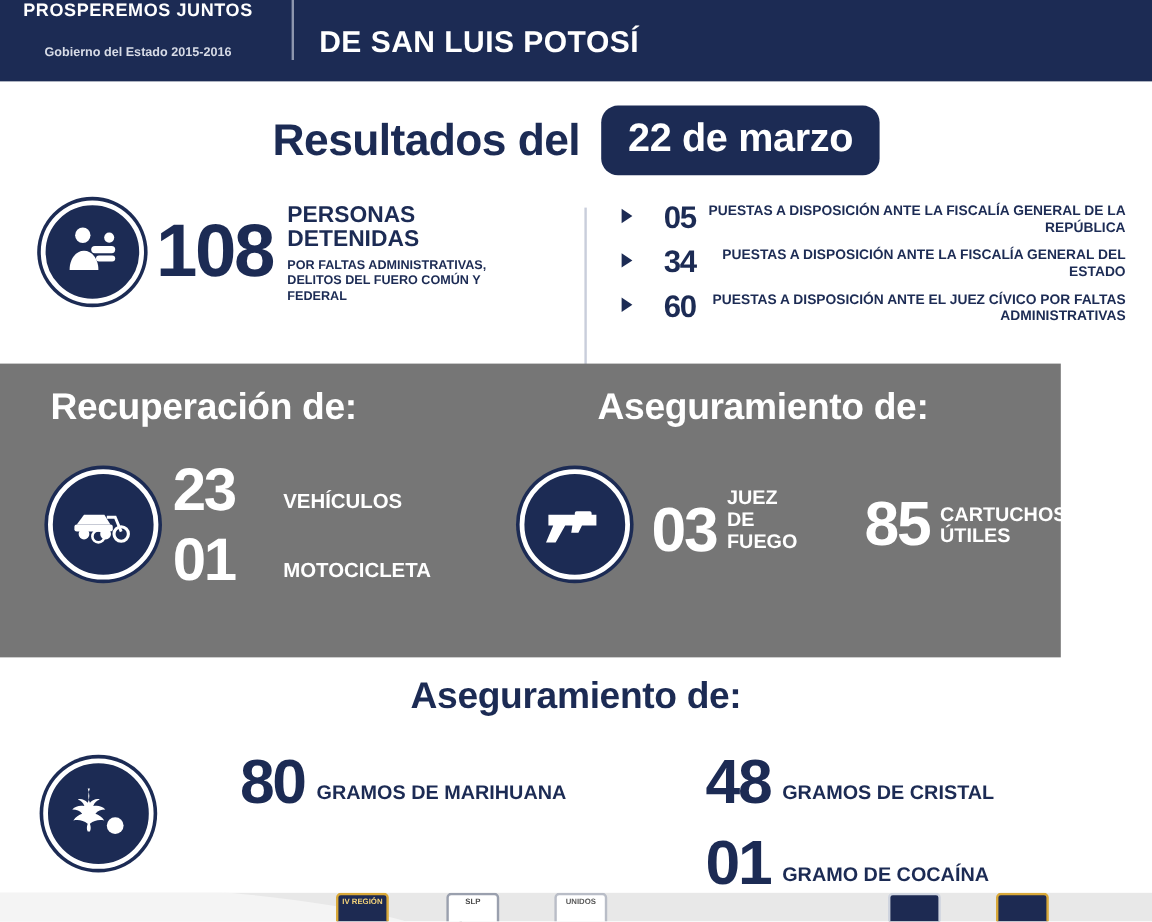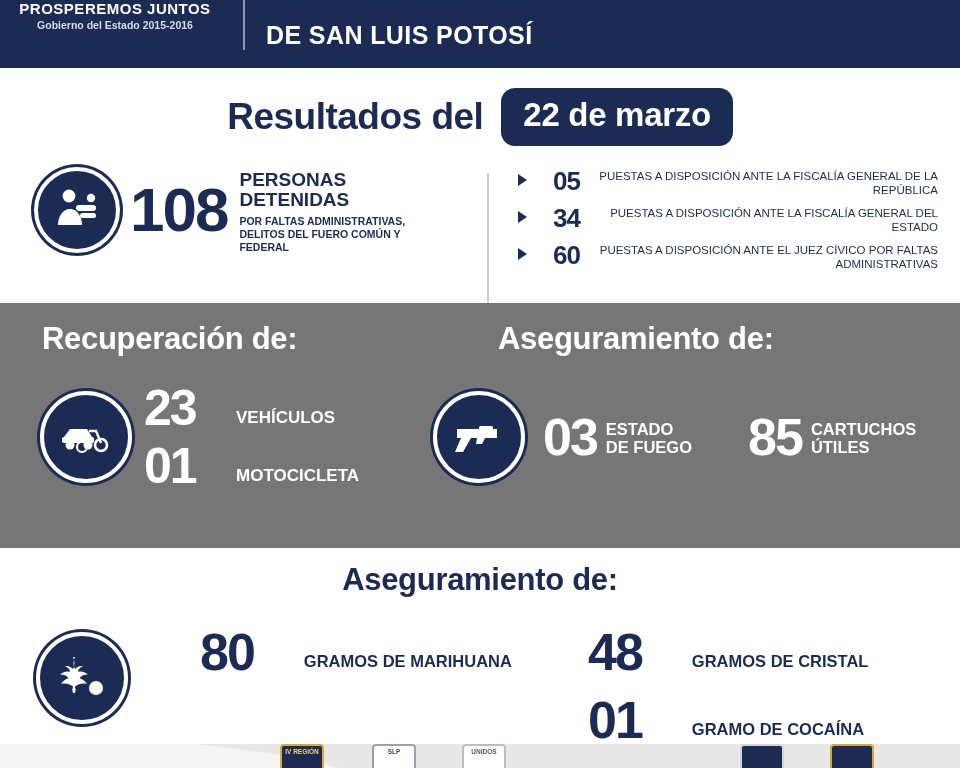--- a/index.html
+++ b/index.html
@@ -11,21 +11,21 @@
   }
   .page { position: relative; width: 960px; height: 768px; background: #ffffff; }
 
   
   .header {
     position: absolute; top: 0; left: 0; width: 960px; height: 68px;
     background: #1c2b54;
   }
   .header-left {
     position: absolute; left: 0; top: 0; width: 230px; height: 68px;
-    display: flex; flex-direction: column; justify-content: flex-start;
+    display: flex; flex-direction: column; justify-content: space-between;
     align-items: center; padding-bottom: 18px;
   }
   .header-left .ln1 {
     color: #ffffff; font-size: 15px; font-weight: bold; letter-spacing: .5px;
   }
   .header-left .ln2 {
     color: #d7dbe6; font-size: 10.5px; font-weight: bold; margin-top: 2px;
   }
   .header-divider {
     position: absolute; left: 243px; top: 0px; width: 2px; height: 50px;
@@ -89,27 +89,27 @@
     border-left: 9px solid #1c2b54;
     border-top: 6px solid transparent;
     border-bottom: 6px solid transparent;
     flex: 0 0 auto;
   }
   .li-num {
     color: #1c2b54; font-size: 26px; font-weight: bold; line-height: 1;
     width: 44px; flex: 0 0 auto; letter-spacing: -1px;
   }
   .li-txt {
-    color: #1c2b54; font-size: 11.5px; font-weight: normal; line-height: 1.18;
+    color: #1c2b54; font-size: 11.5px; font-weight: bold; line-height: 1.18;
     padding-top: 2px;
   }
 
   
   .sec2 {
-    position: absolute; top: 303px; left: 0; width: 960px; height: 245px;
+    position: absolute; top: 303px; left: 0; width: 884px; height: 245px;
     background: #767676;
   }
   .sec2 h2 {
     position: absolute; color: #ffffff; font-size: 31px; font-weight: bold;
     letter-spacing: -.3px;
   }
   .sec2 .h-rec { top: 18px; left: 42px; }
   .sec2 .h-ase { top: 18px; left: 498px; }
 
   .rec-block { position: absolute; top: 80px; left: 40px; display: flex; align-items: center; }
@@ -145,21 +145,21 @@
   }
   .ase-pair.second { margin-left: 56px; }
 
   
   .sec3 { position: absolute; top: 548px; left: 0; width: 960px; height: 220px; background: #ffffff; }
   .sec3 h2 {
     position: absolute; top: 14px; left: 0; width: 960px; text-align: center;
     color: #1c2b54; font-size: 31px; font-weight: bold; letter-spacing: -.3px;
   }
   .drug-icon { position: absolute; top: 84px; left: 36px; }
-  .drug-row { position: absolute; display: flex; align-items: flex-end; gap: 40px; }
+  .drug-row { position: absolute; display: flex; align-items: flex-end; }
   .drug-row .n {
     color: #1c2b54; font-size: 52px; font-weight: bold; line-height: 1; letter-spacing: -2px;
   }
   .drug-row .u {
     color: #1c2b54; font-size: 16.5px; font-weight: bold; line-height: 1.1;
     padding-bottom: 8px; margin-left: 10px;
   }
   .d1 { top: 78px; left: 200px; }
   .d2 { top: 78px; left: 588px; }
   .d3 { top: 146px; left: 588px; }
@@ -283,21 +283,21 @@
     <div class="ase-block">
       <div class="circle-icon lg">
         <svg width="60" height="60" viewBox="0 0 60 60" aria-hidden="true">
           <path d="M8 22h40v9H36l-3 6h-6l1-6h-6l-8 14h-8l6-14H8z" fill="#ffffff"></path>
           <rect x="30" y="19" width="14" height="4" rx="1.5" fill="#ffffff"></rect>
         </svg>
       </div>
       <div class="ase-pair">
         <div class="n">03</div>
         <div class="u">
-          <div>ESTADO</div>
+          <div>JUEZ</div>
           <div>DE FUEGO</div>
         </div>
       </div>
       <div class="ase-pair second">
         <div class="n">85</div>
         <div class="u">
           <div>CARTUCHOS</div>
           <div>ÚTILES</div>
         </div>
       </div>

